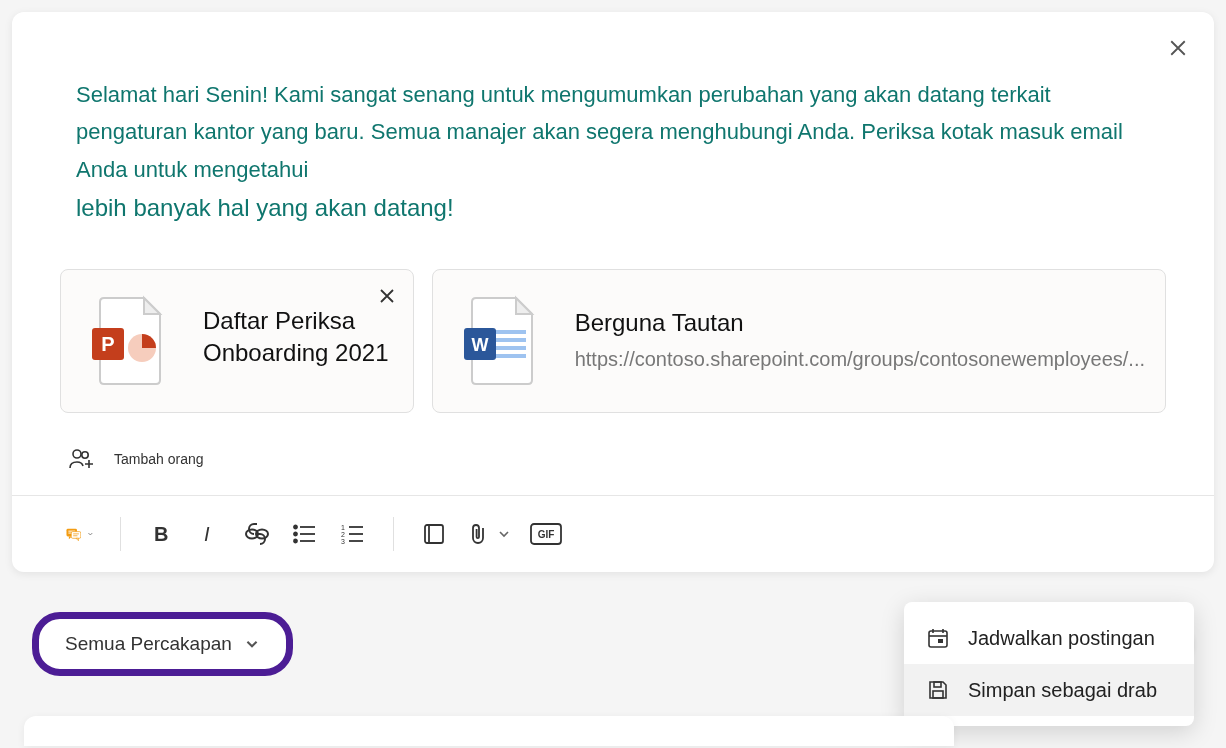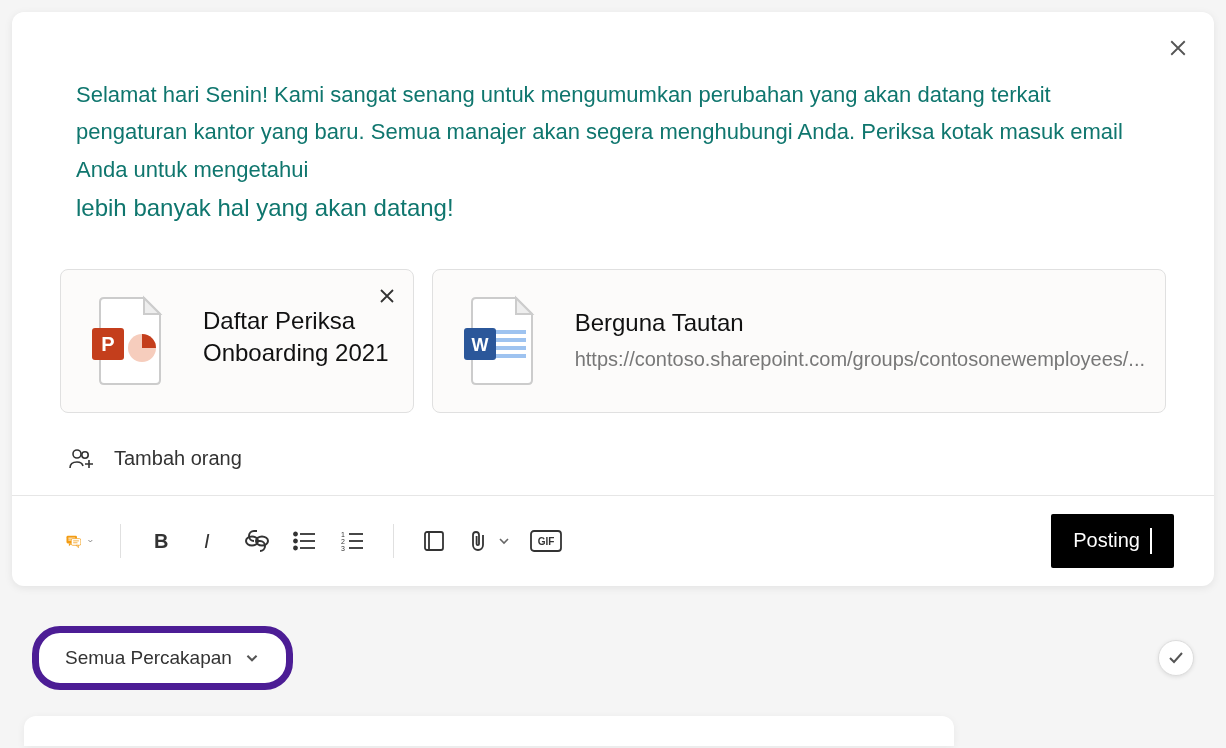--- a/index.html
+++ b/index.html
@@ -71,21 +71,21 @@
   .att-url {
     font-size: 20px;
     color:#777;
     line-height:1.4;
   }
   .add-people {
     display:flex;
     align-items:center;
     gap:18px;
     padding: 14px 56px 24px 56px;
-    font-size:20px;
+    font-size:14px;
     color:#333;
   }
   .toolbar {
     border-top:1px solid #e6e6e6;
     display:flex;
     align-items:center;
     padding: 18px 40px 18px 48px;
     gap: 8px;
   }
   .tb-btn {
@@ -320,39 +320,55 @@
             <path d="M3 5 L7 9 L11 5"></path>
           </svg>
     </div>
     <div class="tb-btn">
       <svg width="32" height="22" viewBox="0 0 32 22" fill="none" stroke="#333" stroke-width="1.8">
         <rect x="1" y="1" width="30" height="20" rx="3"></rect>
         <text x="16" y="15" font-size="10" font-weight="600" fill="#333" stroke="none" text-anchor="middle">GIF</text>
       </svg>
     </div>
 
-    <button class="post-btn">
-      <span>Posting</span>
-      <span class="split"></span>
-    </button>
   </div>
 </div>
 
 <div class="below-row">
   <div class="filter-pill">
     <span>Semua Percakapan</span>
     <svg width="16" height="16" viewBox="0 0 14 14" fill="none" stroke="#555" stroke-width="1.8">
           <path d="M3 5 L7 9 L11 5"></path>
         </svg>
   </div>
   <div style="margin-left:auto">
     <div class="check-circle">
       <svg width="18" height="18" viewBox="0 0 18 18" fill="none" stroke="#555" stroke-width="2">
             <path d="M3 9 L7 13 L15 4"></path>
           </svg>
     </div>
   </div>
 </div>
 
+<div class="dropdown-menu">
+  <div class="menu-item">
+    <svg width="24" height="24" viewBox="0 0 24 24" fill="none" stroke="#333" stroke-width="1.6">
+      <rect x="3" y="5" width="18" height="16" rx="2"></rect>
+      <line x1="3" y1="10" x2="21" y2="10"></line>
+      <rect x="12" y="13" width="5" height="4" fill="#333" stroke="none"></rect>
+      <line x1="7" y1="3" x2="7" y2="7"></line>
+          <line x1="17" y1="3" x2="17" y2="7"></line>
+    </svg>
+    <span>Jadwalkan postingan</span>
+  </div>
+  <div class="menu-item hover">
+    <svg width="24" height="24" viewBox="0 0 24 24" fill="none" stroke="#333" stroke-width="1.6">
+      <path d="M4 4 H17 L20 7 V20 H4 Z"></path>
+      <rect x="7" y="13" width="10" height="7"></rect>
+      <rect x="8" y="4" width="7" height="5"></rect>
+    </svg>
+    <span>Simpan sebagai drab</span>
+  </div>
+</div>
 
 <div class="peek-card"></div>
 
 </div>
 
 </body></html>

